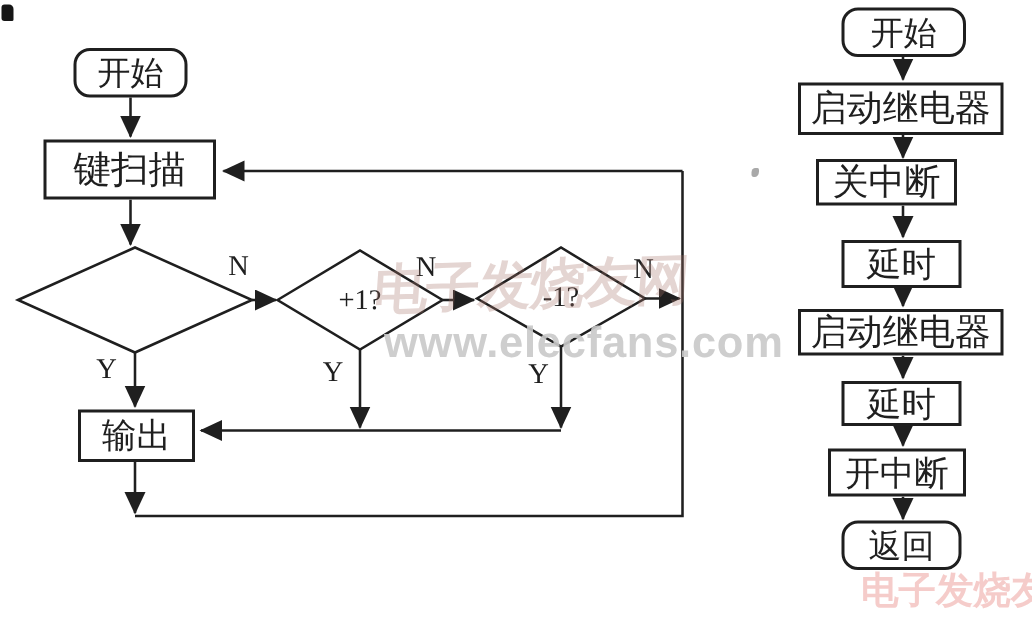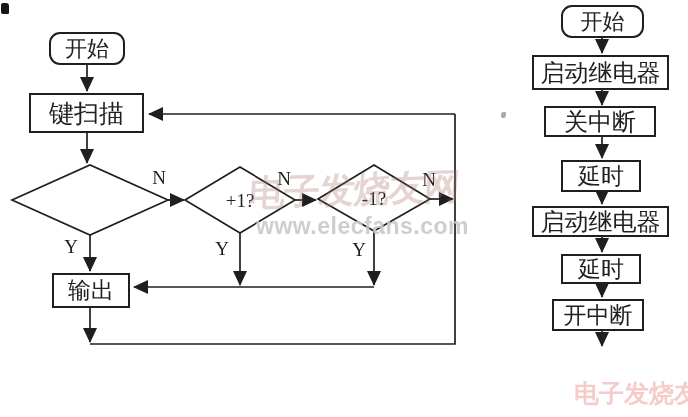--- a/index.html
+++ b/index.html
@@ -10,21 +10,21 @@
         display:flex;align-items:center;justify-content:center;z-index:3;line-height:1;}
   .rounded{border-radius:11px;}
   .dlabel{position:absolute;transform:translate(-50%,-50%);z-index:3;white-space:nowrap;}
   .branch{position:absolute;transform:translate(-50%,-50%);z-index:3;
           font-family:"Liberation Serif","DejaVu Serif",serif;font-size:19px;color:#1f1f1f;}
   .caption{position:absolute;z-index:3;text-align:center;font-size:21px;letter-spacing:1px;}
   svg#wires{position:absolute;left:0;top:0;z-index:2;}
   .wm-brand{position:absolute;left:249px;top:166px;z-index:5;font-size:36px;font-weight:bold;
             letter-spacing:-1px;color:#a8766c;opacity:0.30;transform:rotate(-2deg) skewX(-6deg);
             font-family:"Liberation Serif","DejaVu Serif",serif;white-space:nowrap;}
-  .wm-url{position:absolute;left:256px;top:213px;z-index:5;font-size:23px;font-weight:bold;
+  .wm-url{position:absolute;left:256px;top:213px;z-index:5;font-size:29px;font-weight:bold;
           letter-spacing:0.5px;color:#c9c9c9;font-family:"Liberation Sans",sans-serif;
           white-space:nowrap;opacity:0.9;}
   .wm-pink{position:absolute;left:574px;top:377px;z-index:5;font-size:25px;font-weight:bold;
            color:#e8827d;opacity:0.40;font-family:"Liberation Serif",serif;white-space:nowrap;}
   .artifact1{position:absolute;left:1px;top:3px;width:8px;height:11px;background:#161616;
              border-radius:2px 3px 1px 2px;z-index:4;}
   .artifact2{position:absolute;left:501px;top:112px;width:5px;height:6px;background:#a9a9a9;
              border-radius:50% 20% 60% 30%;z-index:4;}
 </style>
 </head>
@@ -95,20 +95,21 @@
 
   <div class="branch" style="left:159px;top:178px;">N</div>
   <div class="branch" style="left:284px;top:179px;">N</div>
   <div class="branch" style="left:429px;top:180px;">N</div>
   <div class="branch" style="left:71px;top:247px;">Y</div>
   <div class="branch" style="left:222px;top:249px;">Y</div>
   <div class="branch" style="left:359px;top:250px;">Y</div>
 
   <div class="node rounded cjk" style="left:561px;top:5px;width:83px;height:33px;font-size:22px;">开始</div>
   <div class="node cjk" style="left:532px;top:55px;width:137px;height:35px;font-size:24px;">启动继电器</div>
-  <div class="node cjk" style="left:544px;top:106px;width:112px;height:31px;font-size:24px;">关中断</div>
+  <div class="node cjk" style="left:544px;top:106px;width:94px;height:31px;font-size:24px;">关中断</div>
   <div class="node cjk" style="left:561px;top:160px;width:80px;height:32px;font-size:23px;">延时</div>
   <div class="node cjk" style="left:532px;top:206px;width:137px;height:31px;font-size:24px;">启动继电器</div>
   <div class="node cjk" style="left:561px;top:254px;width:80px;height:30px;font-size:23px;">延时</div>
   <div class="node cjk" style="left:552px;top:299px;width:92px;height:32px;font-size:23px;">开中断</div>
+  <div class="node rounded cjk" style="left:561px;top:347px;width:80px;height:33px;font-size:22px;">返回</div>
 
 
 </div>
 
 </body></html>

